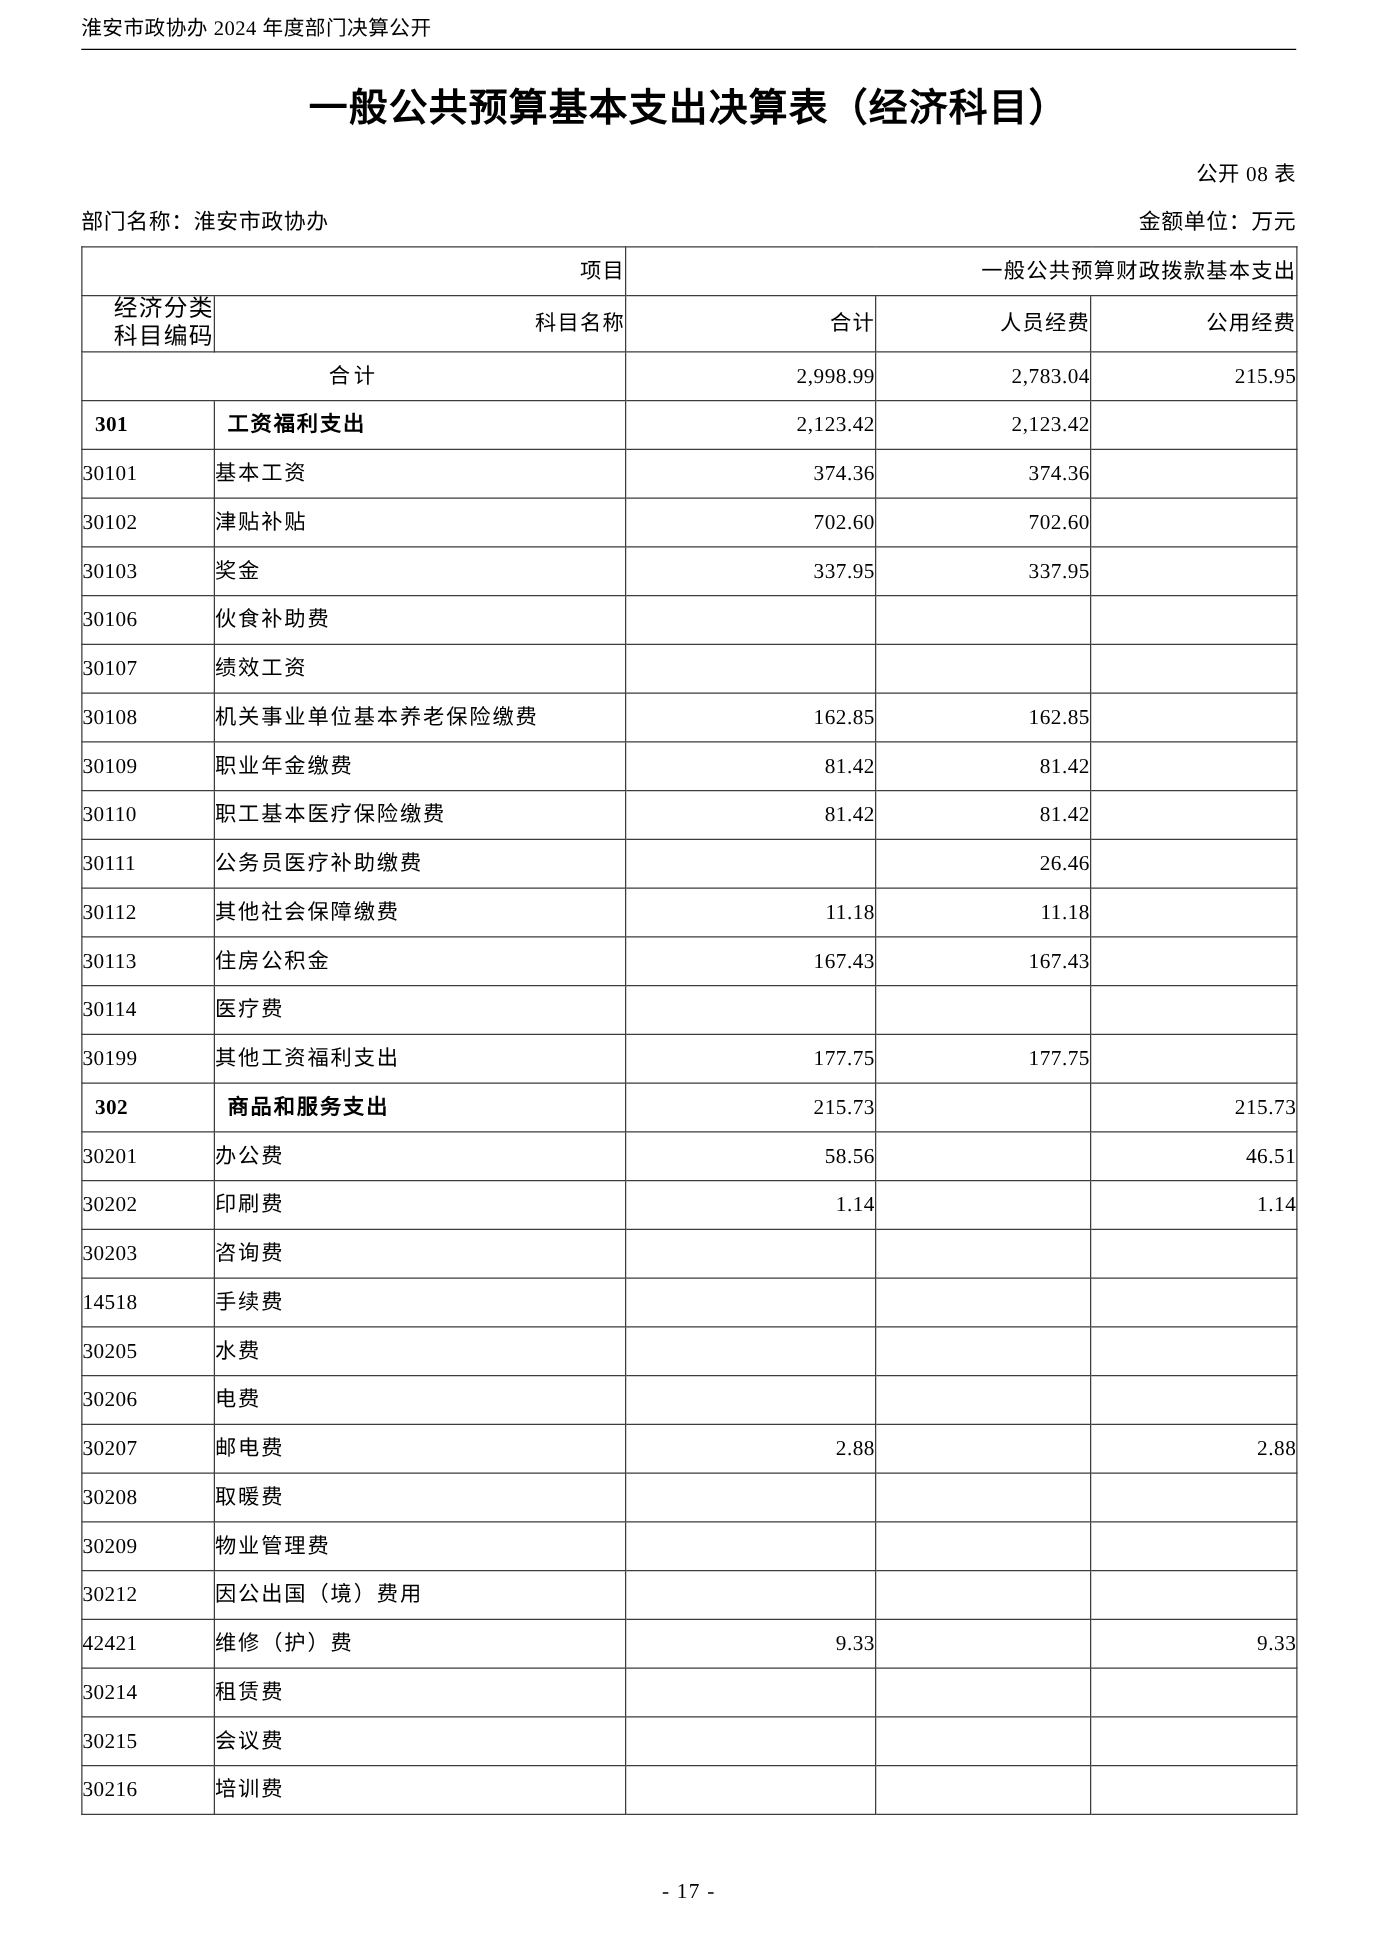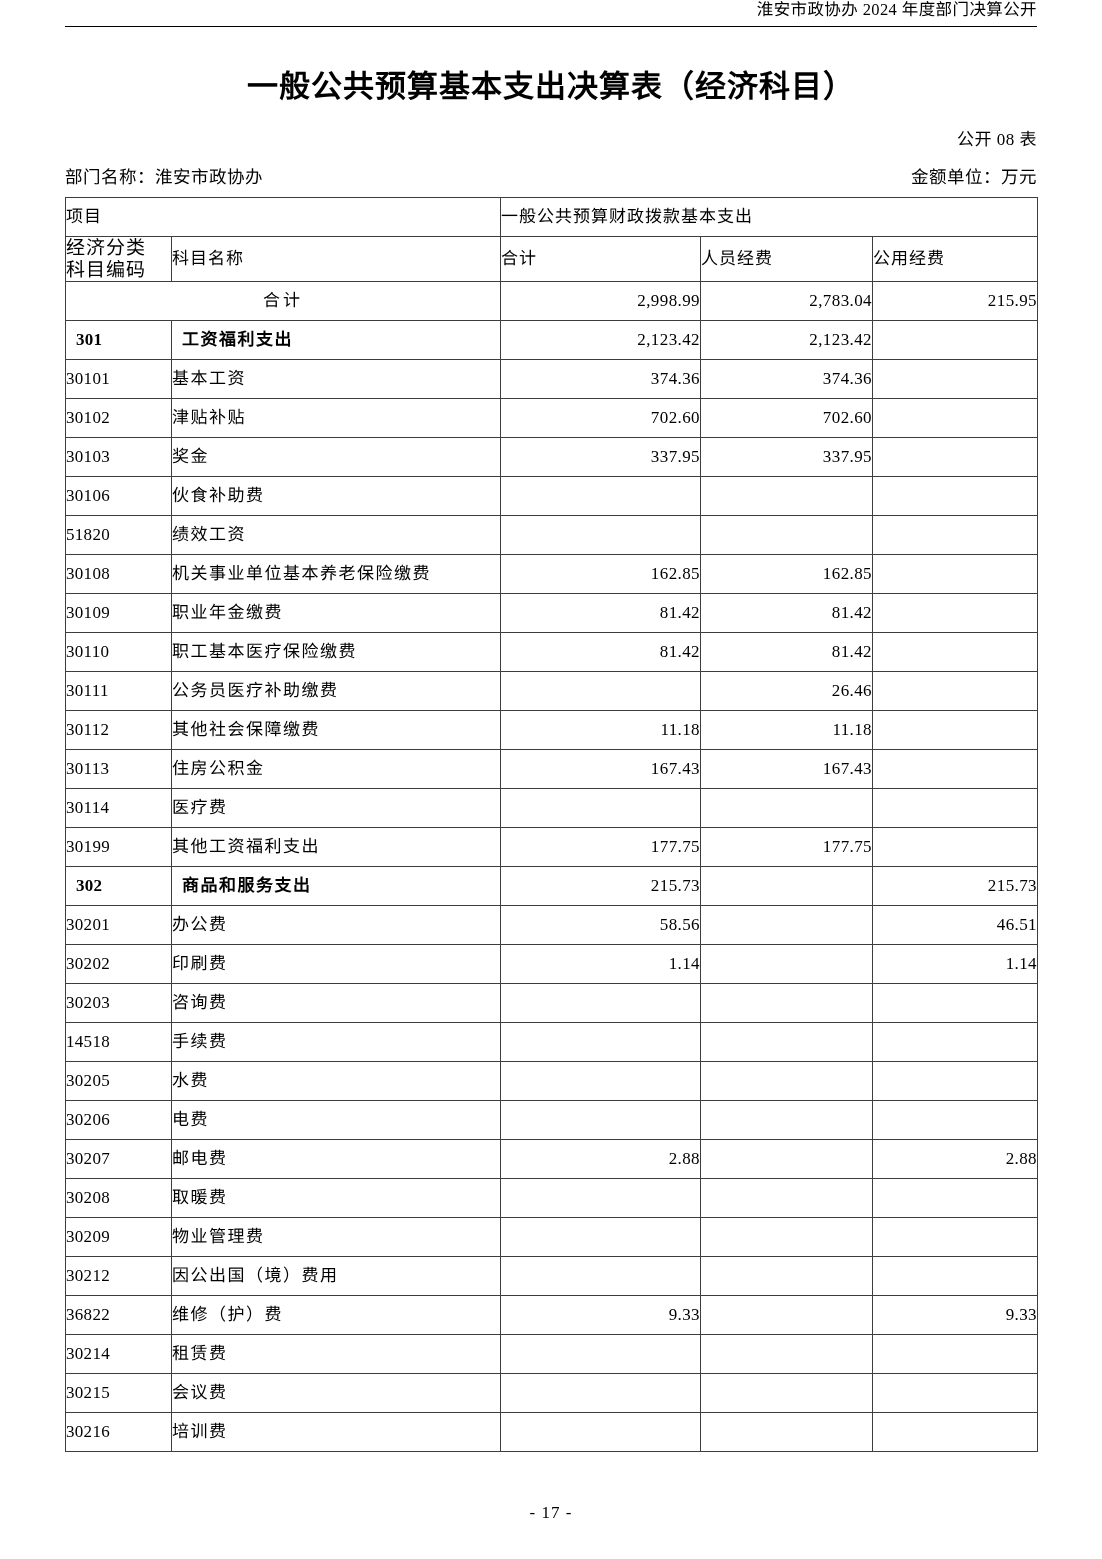--- a/index.html
+++ b/index.html
@@ -21,25 +21,24 @@
     position: relative;
     width: 1102px;
     height: 1559px;
     box-sizing: border-box;
   }
 
   
   .running-header {
     position: absolute;
     left: 65px;
-    top: 1px;
+    top: 14px;
     width: 972px;
     border-bottom: 1.6px solid #000;
     padding-bottom: 7px;
-    text-align: right;
   }
   .running-header-text {
     font-size: 16.5px;
     letter-spacing: 0.4px;
     line-height: 1.1;
     white-space: nowrap;
   }
 
   
   .doc-title {
@@ -99,21 +98,21 @@
   table.decl td, table.decl th {
     border: 1px solid #3d3d3d;
     padding: 0;
     height: 38px;
     font-weight: normal;
     vertical-align: middle;
     line-height: 1.15;
     overflow: hidden;
   }
   table.decl thead td {
-    text-align: left;
+    text-align: right;
     letter-spacing: 1px;
   }
   .th-outer { border-bottom: 1px solid #3d3d3d; }
   .th-code-cell {
     font-size: 19px;
     line-height: 1.28;
     letter-spacing: 0.5px;
     padding: 2px 4px;
   }
   .th-tall { height: 66px; }
@@ -237,21 +236,21 @@
             <td class="num"></td>
           </tr>
           <tr>
             <td class="code">30106</td>
             <td class="name">伙食补助费</td>
             <td class="num"></td>
             <td class="num"></td>
             <td class="num"></td>
           </tr>
           <tr>
-            <td class="code">51820</td>
+            <td class="code">30107</td>
             <td class="name">绩效工资</td>
             <td class="num"></td>
             <td class="num"></td>
             <td class="num"></td>
           </tr>
           <tr>
             <td class="code">30108</td>
             <td class="name">机关事业单位基本养老保险缴费</td>
             <td class="num">162.85</td>
             <td class="num">162.85</td>
@@ -377,21 +376,21 @@
             <td class="num"></td>
           </tr>
           <tr>
             <td class="code">30212</td>
             <td class="name">因公出国（境）费用</td>
             <td class="num"></td>
             <td class="num"></td>
             <td class="num"></td>
           </tr>
           <tr>
-            <td class="code">36822</td>
+            <td class="code">42421</td>
             <td class="name">维修（护）费</td>
             <td class="num">9.33</td>
             <td class="num"></td>
             <td class="num">9.33</td>
           </tr>
           <tr>
             <td class="code">30214</td>
             <td class="name">租赁费</td>
             <td class="num"></td>
             <td class="num"></td>

